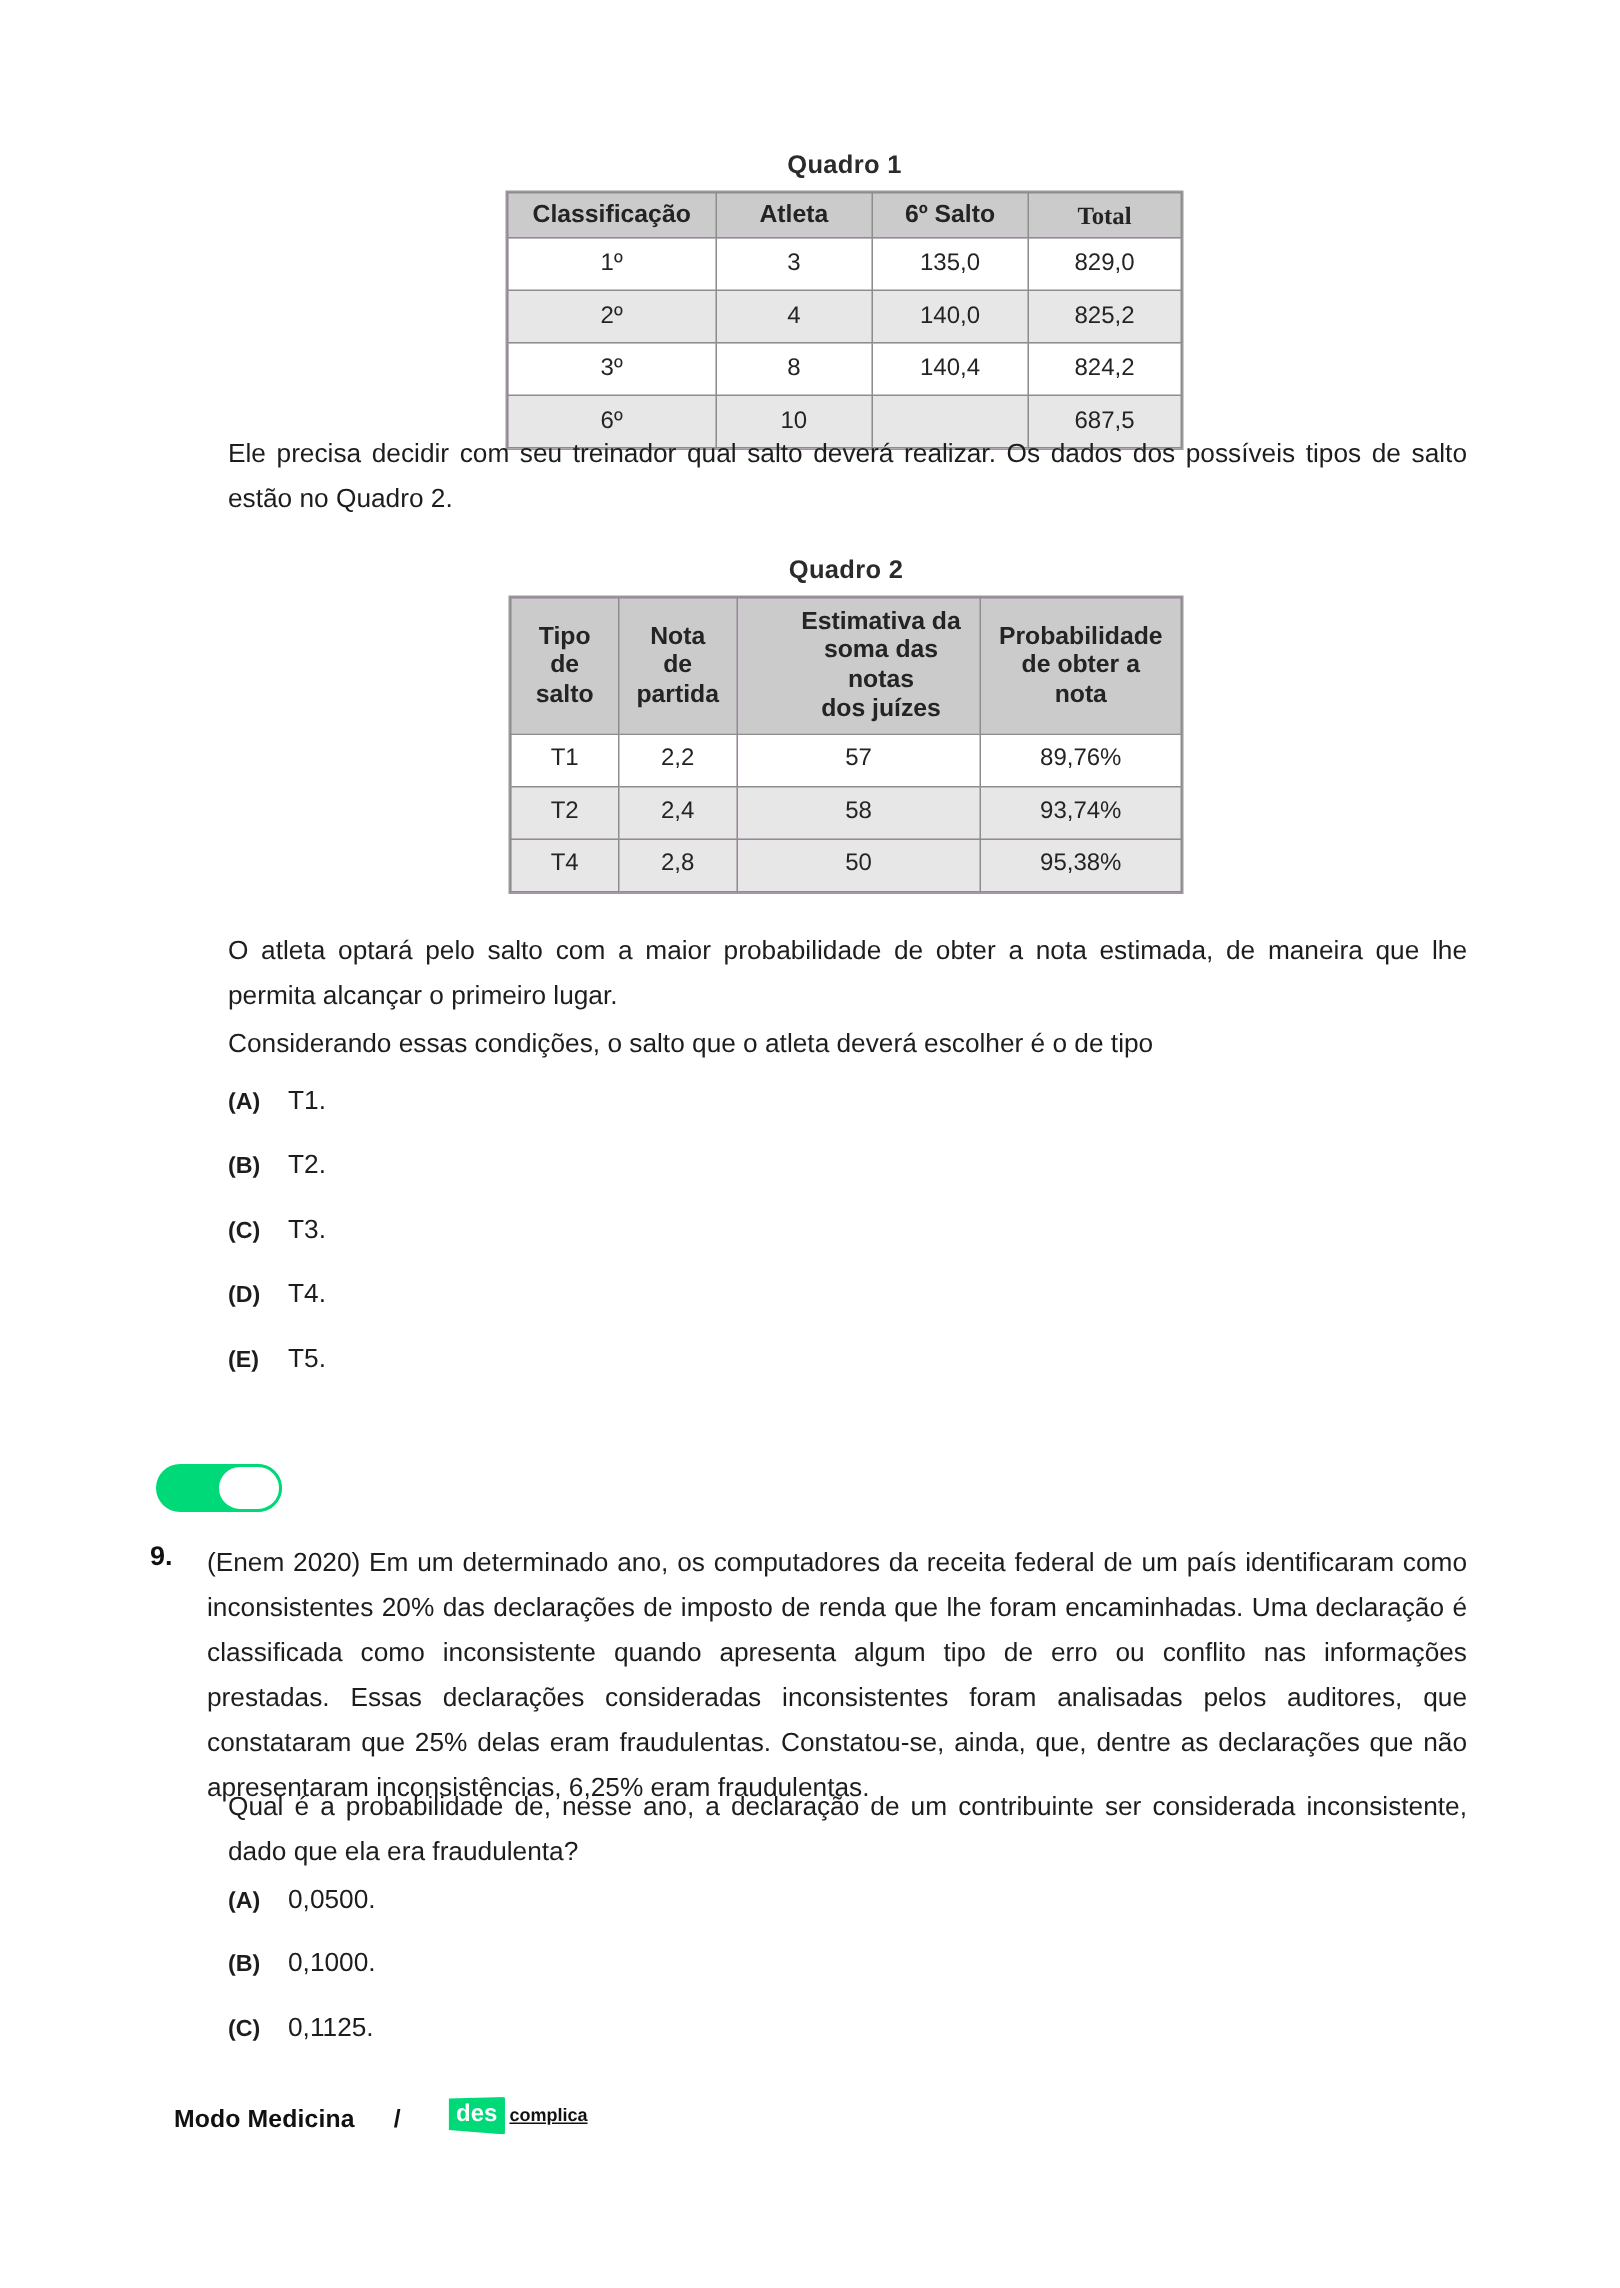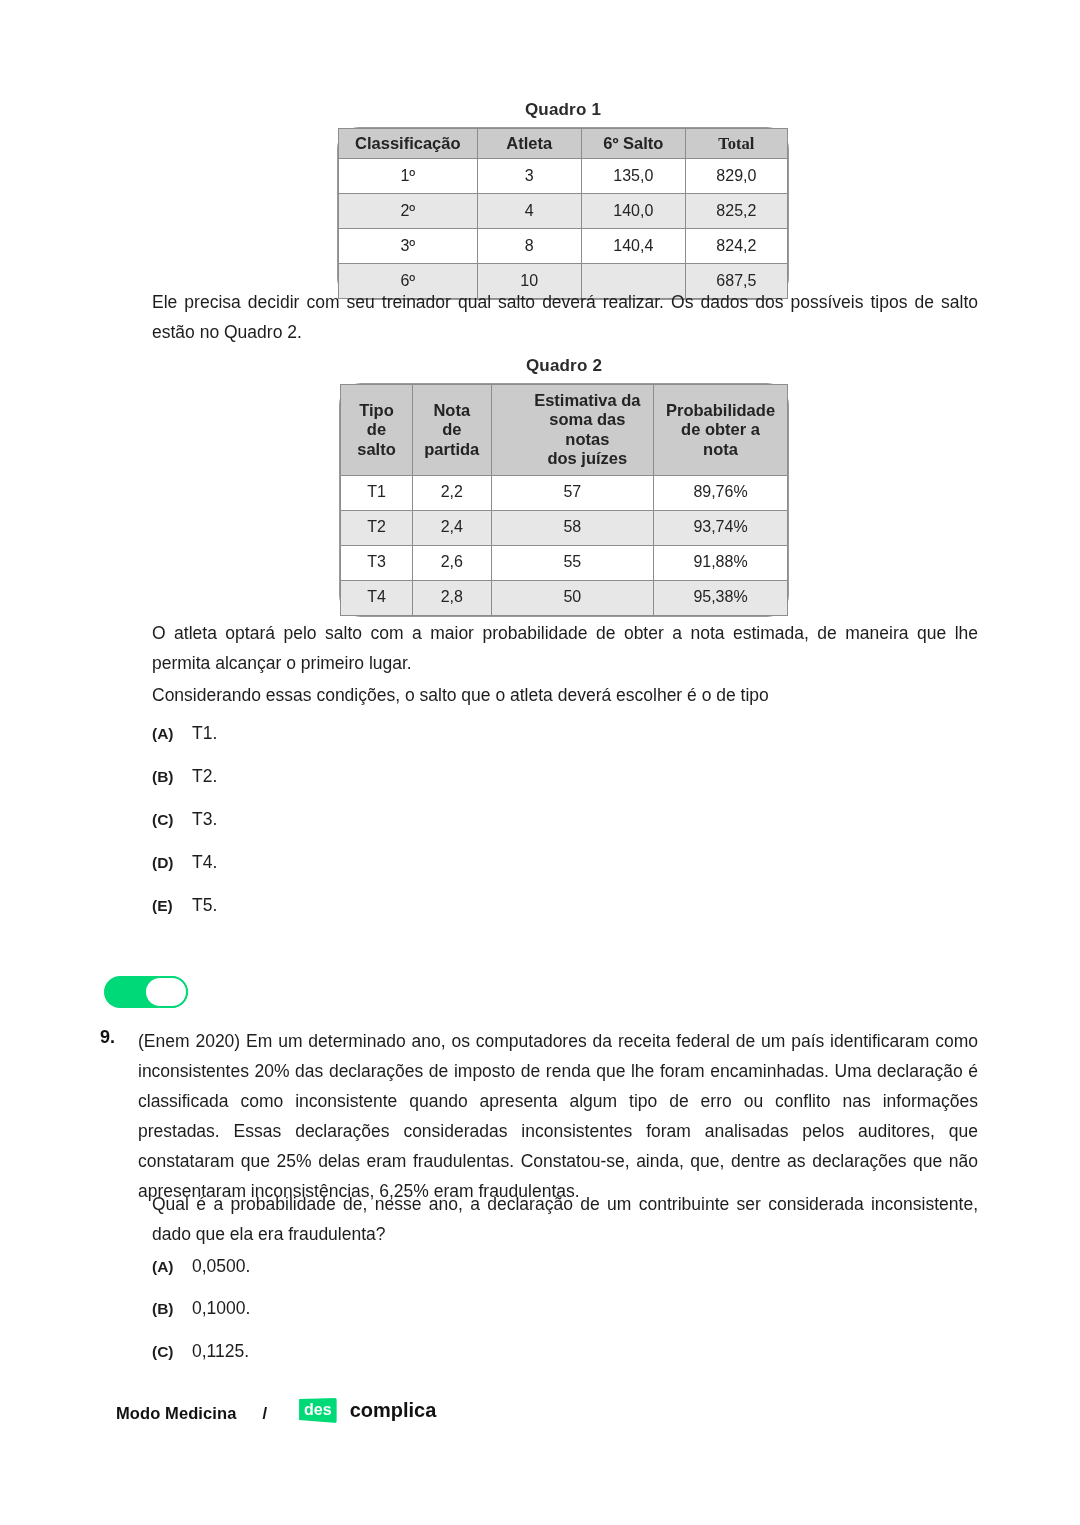--- a/index.html
+++ b/index.html
@@ -34,21 +34,20 @@
     color: #2b2b2b;
     margin-bottom: 8px;
     letter-spacing: 0.2px;
   }
   table.scan {
     border-collapse: collapse;
     margin: 0 auto;
     background: #f0abfc;
     box-shadow: 0 0 0 1px #9a9a9a;
     font-family: "Liberation Sans", sans-serif;
-    border-radius: 21px;
   }
   table.scan th,
   table.scan td {
     border: 1px solid #8d8d8d;
     text-align: center;
     color: #242424;
     font-size: 16px;
     padding: 5px 6px;
     line-height: 1.18;
   }
@@ -173,23 +172,24 @@
     padding: 2px 5px 3px 5px;
     font-weight: bold;
     font-size: 16px;
     border-radius: 2px;
     clip-path: polygon(0% 4%, 100% 0%, 100% 100%, 0% 88%);
     line-height: 1.25;
   }
   .logo .complica {
     color: #111111;
     font-weight: bold;
-    font-size: 20px;
-    padding-left: 13px;
+    font-size: 12px;
+    padding-left: 3px;
     line-height: 1.25;
+    text-decoration: underline;
   }
 </style>
 </head>
 <body>
 
 <div class="page">
 
   <div class="figure" style="left:338px; top:100px; width:450px;">
     <div class="figure-title">Quadro 1</div>
     <table class="scan" id="quadro1-table">
@@ -225,21 +225,21 @@
           <td>10</td>
           <td></td>
           <td>687,5</td>
         </tr>
       </tbody>
     </table>
   </div>
 
   <div class="para" style="left:152px; top:287px; width:826px;">Ele precisa decidir com seu treinador qual salto deverá realizar. Os dados dos possíveis tipos de salto estão no Quadro 2.</div>
 
-  <div class="figure" style="left:340px; top:356px; width:448px;">
+  <div class="figure" style="left:340px; top:370px; width:448px;">
     <div class="figure-title">Quadro 2</div>
     <table class="scan" id="quadro2-table">
       <thead>
         <tr>
           <th class="c0">
             <div>Tipo</div>
             <div>de</div>
             <div>salto</div>
           </th>
           <th class="c1">
@@ -265,26 +265,20 @@
           <td>2,2</td>
           <td>57</td>
           <td>89,76%</td>
         </tr>
         <tr class="even">
           <td>T2</td>
           <td>2,4</td>
           <td>58</td>
           <td>93,74%</td>
         </tr>
-        <tr class="odd">
-          <td>T3</td>
-          <td>2,6</td>
-          <td>55</td>
-          <td>91,88%</td>
-        </tr>
         <tr class="even">
           <td>T4</td>
           <td>2,8</td>
           <td>50</td>
           <td>95,38%</td>
         </tr>
       </tbody>
     </table>
   </div>
 

